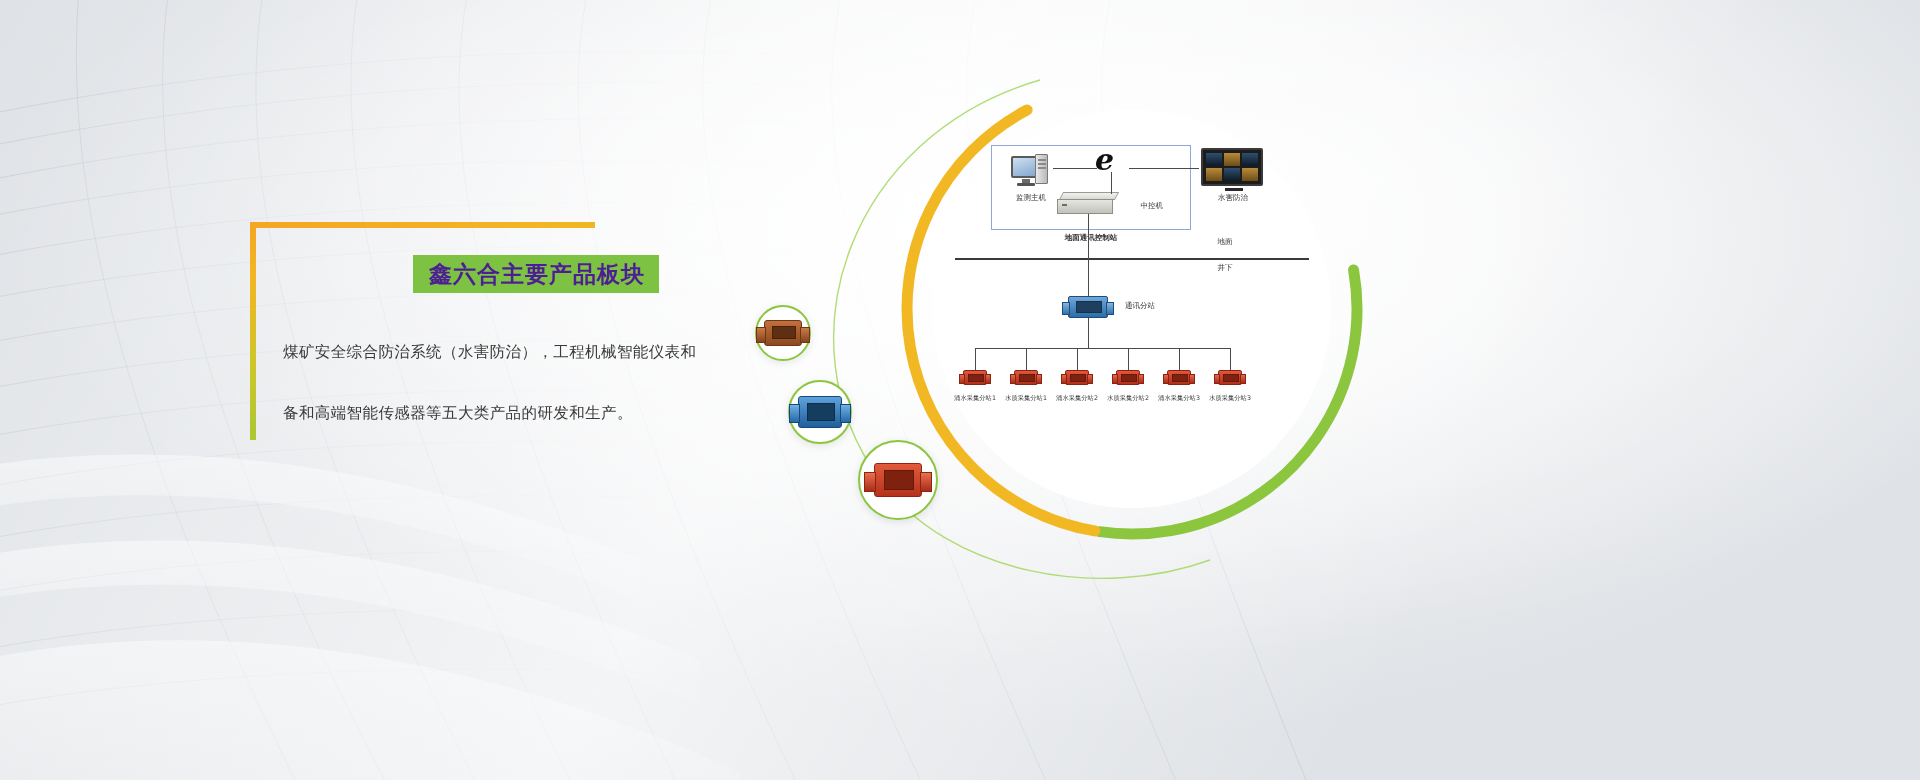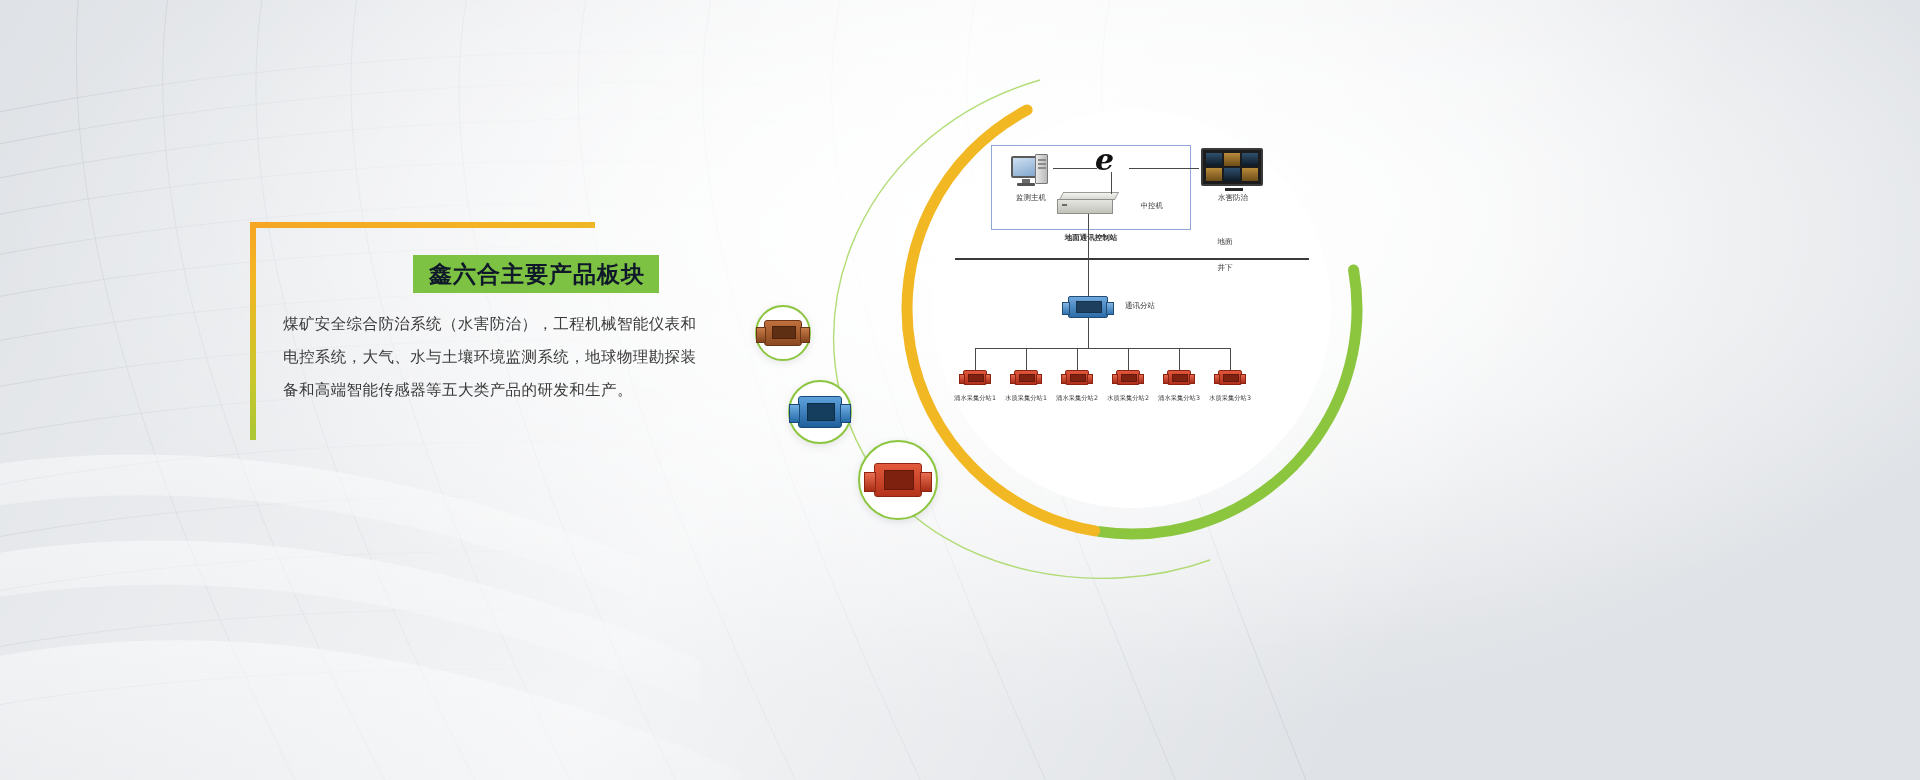--- a/index.html
+++ b/index.html
@@ -45,37 +45,37 @@
   #title-bar{
     position:absolute;
     left:413px; top:255px;
     height:38px;
     padding:0 14px 0 16px;
     background:#7dc242;
     display:flex; align-items:center;
     white-space:nowrap;
   }
   #title-text{
-    color:#0f172a;
+    color:#4c1d95;
     font-size:23px;
     font-weight:bold;
     letter-spacing:1px;
     line-height:1;
   }
 
   #paragraph{
     position:absolute;
     left:283px; top:308px;
     width:420px;
     color:#3a3a3a;
     font-size:15.5px;
     line-height:33px;
     letter-spacing:.4px;
   }
-  #paragraph p{ white-space:nowrap; }
+  #paragraph p{ white-space:nowrap;margin-top:28px; }
 
   
   #diagram-zone{
     position:absolute; left:740px; top:40px; width:640px; height:560px;
   }
   #ring-svg{ position:absolute; left:0; top:0; }
 
   .white-disc{
     position:absolute;
     left:193px; top:70px;
@@ -342,21 +342,20 @@
 <div class="bg-sheen"></div>
 
 <div id="panel"></div>
 
 <div id="title-bar">
   <span id="title-text">鑫六合主要产品板块</span>
 </div>
 
 <div id="paragraph">
   <p>煤矿安全综合防治系统（水害防治），工程机械智能仪表和</p>
-  <p>电控系统，大气、水与土壤环境监测系统，地球物理勘探装</p>
   <p>备和高端智能传感器等五大类产品的研发和生产。</p>
 </div>
 
 <div id="diagram-zone">
 
   <svg id="ring-svg" width="640" height="560" viewBox="0 0 640 560">
 
     <circle cx="392" cy="269" r="225" fill="none" stroke="#8cc63f" stroke-width="11" stroke-dasharray="760 1420" stroke-dashoffset="335" stroke-linecap="round" transform="rotate(-10 392 269)"></circle>
     <circle cx="392" cy="269" r="225" fill="none" stroke="#f2b824" stroke-width="11" stroke-dasharray="560 1420" stroke-dashoffset="-430" stroke-linecap="round" transform="rotate(-10 392 269)"></circle>
 

